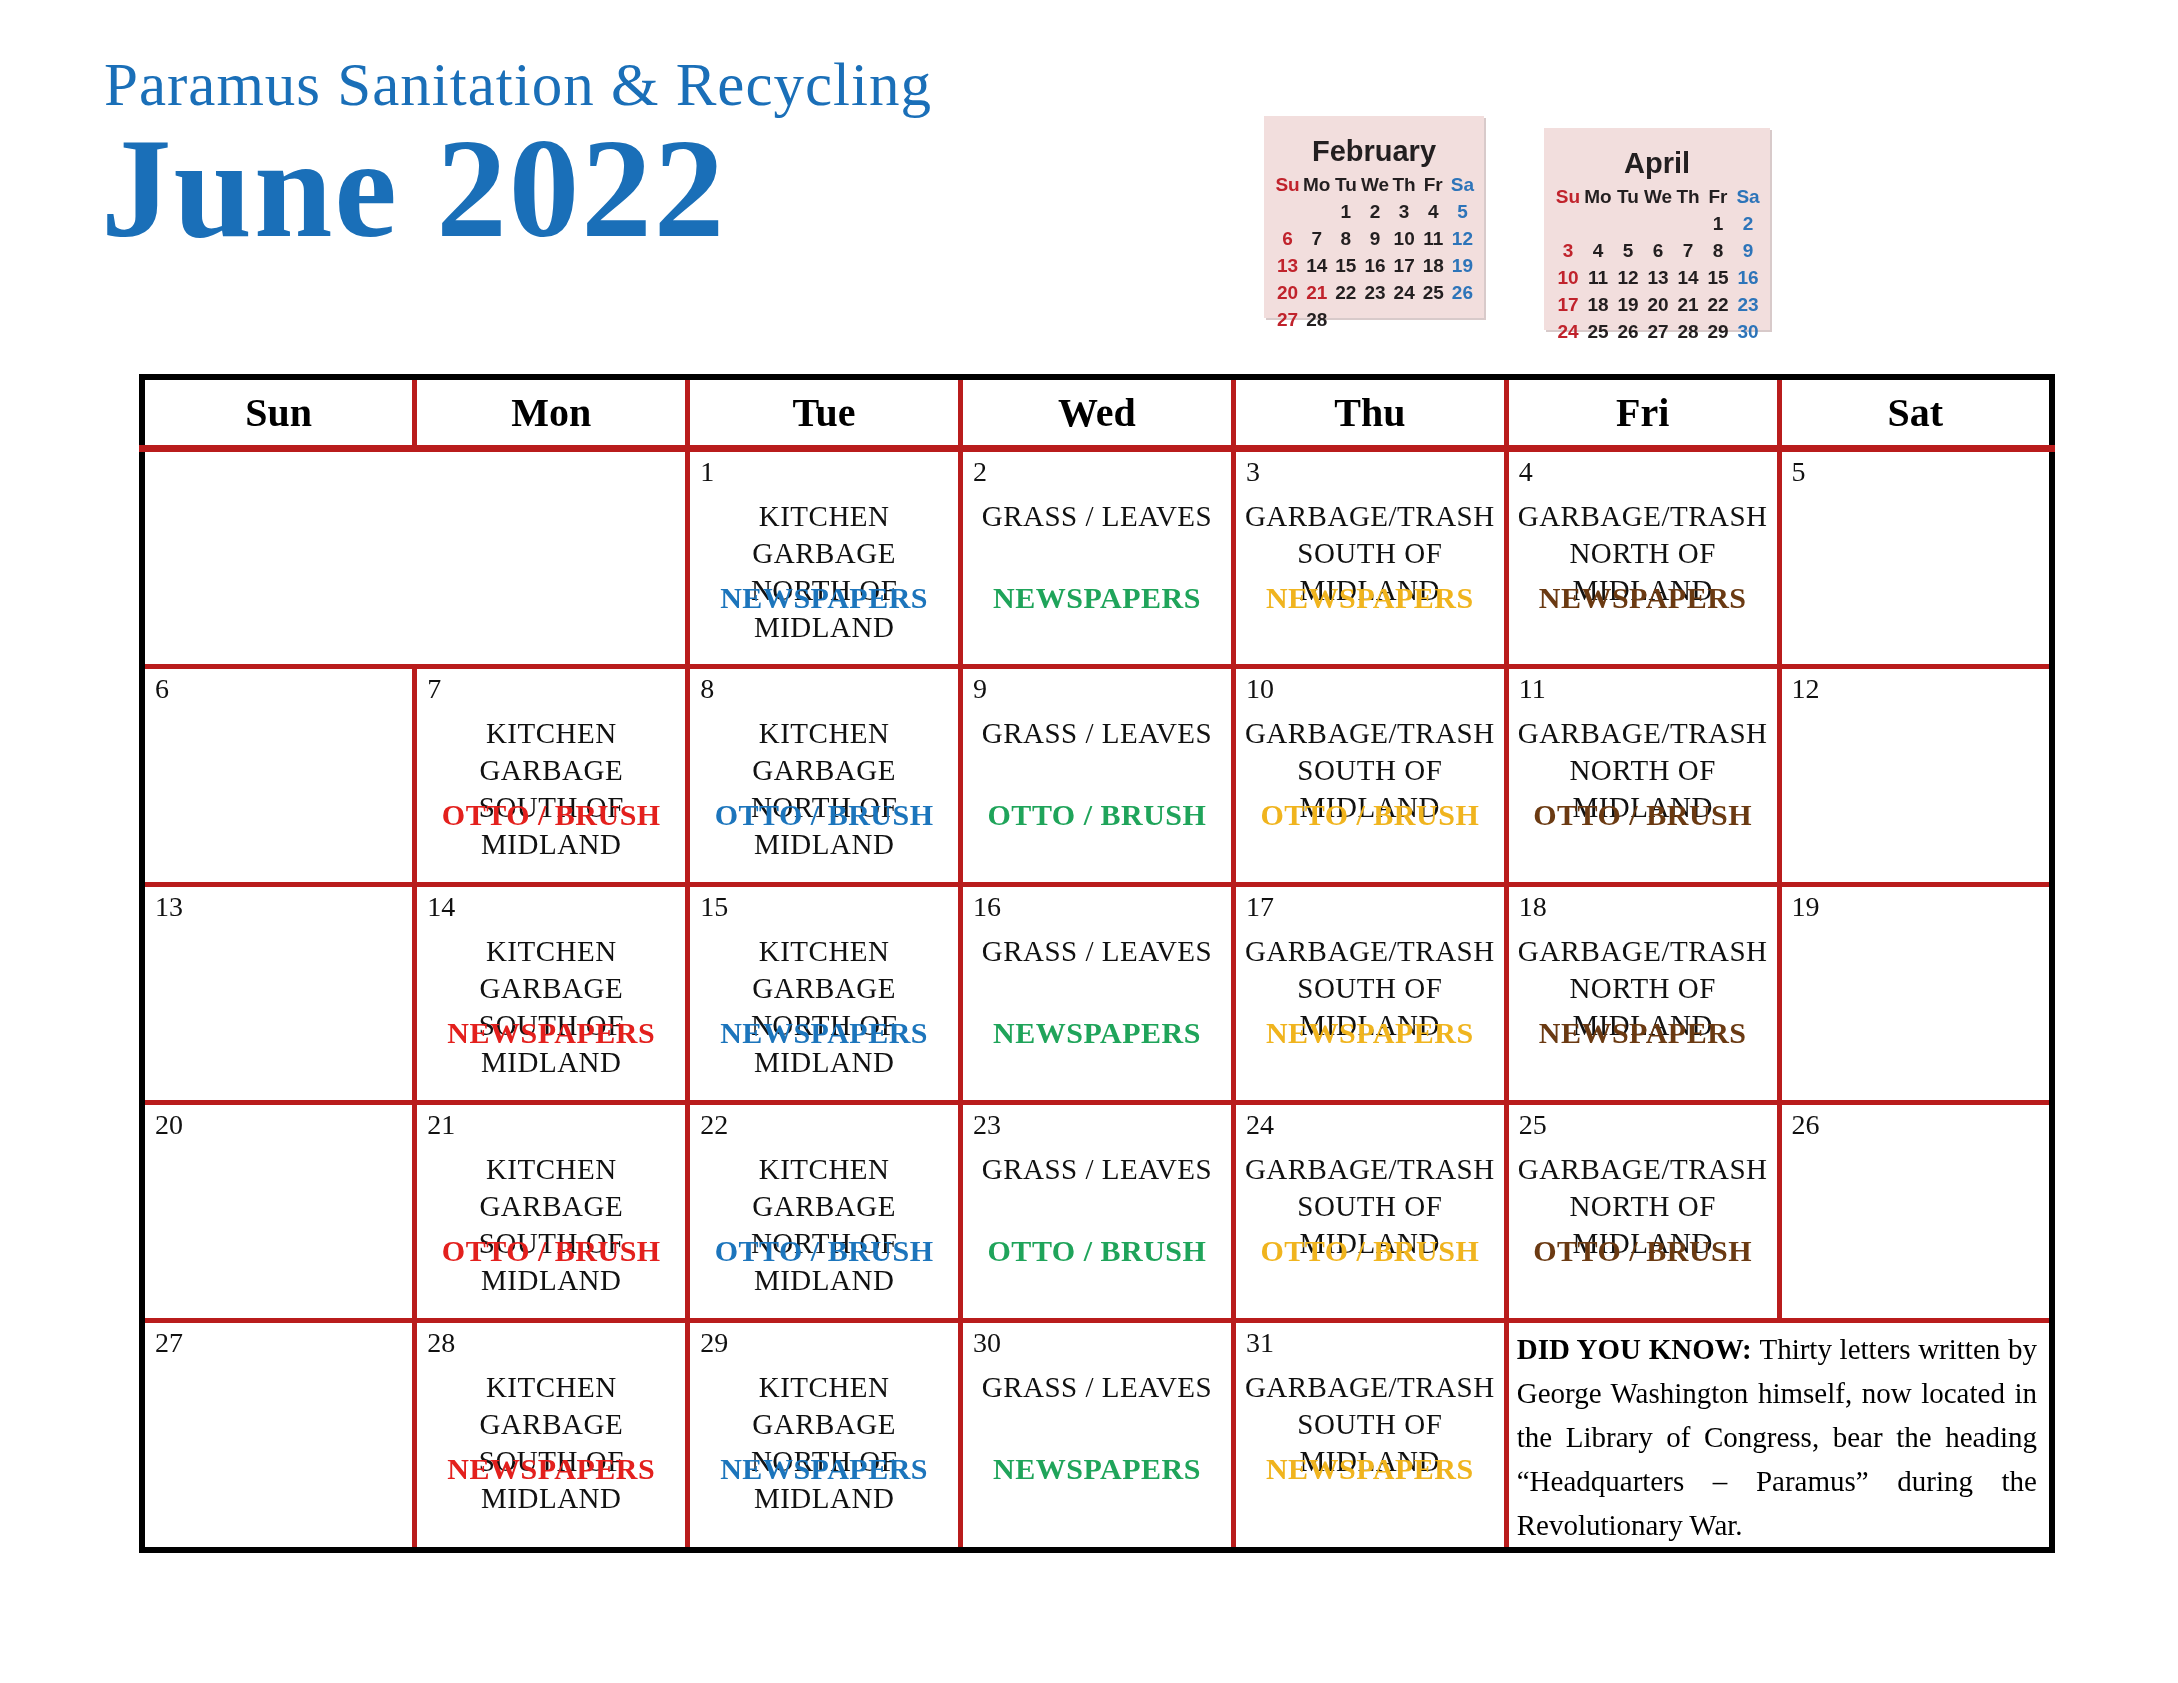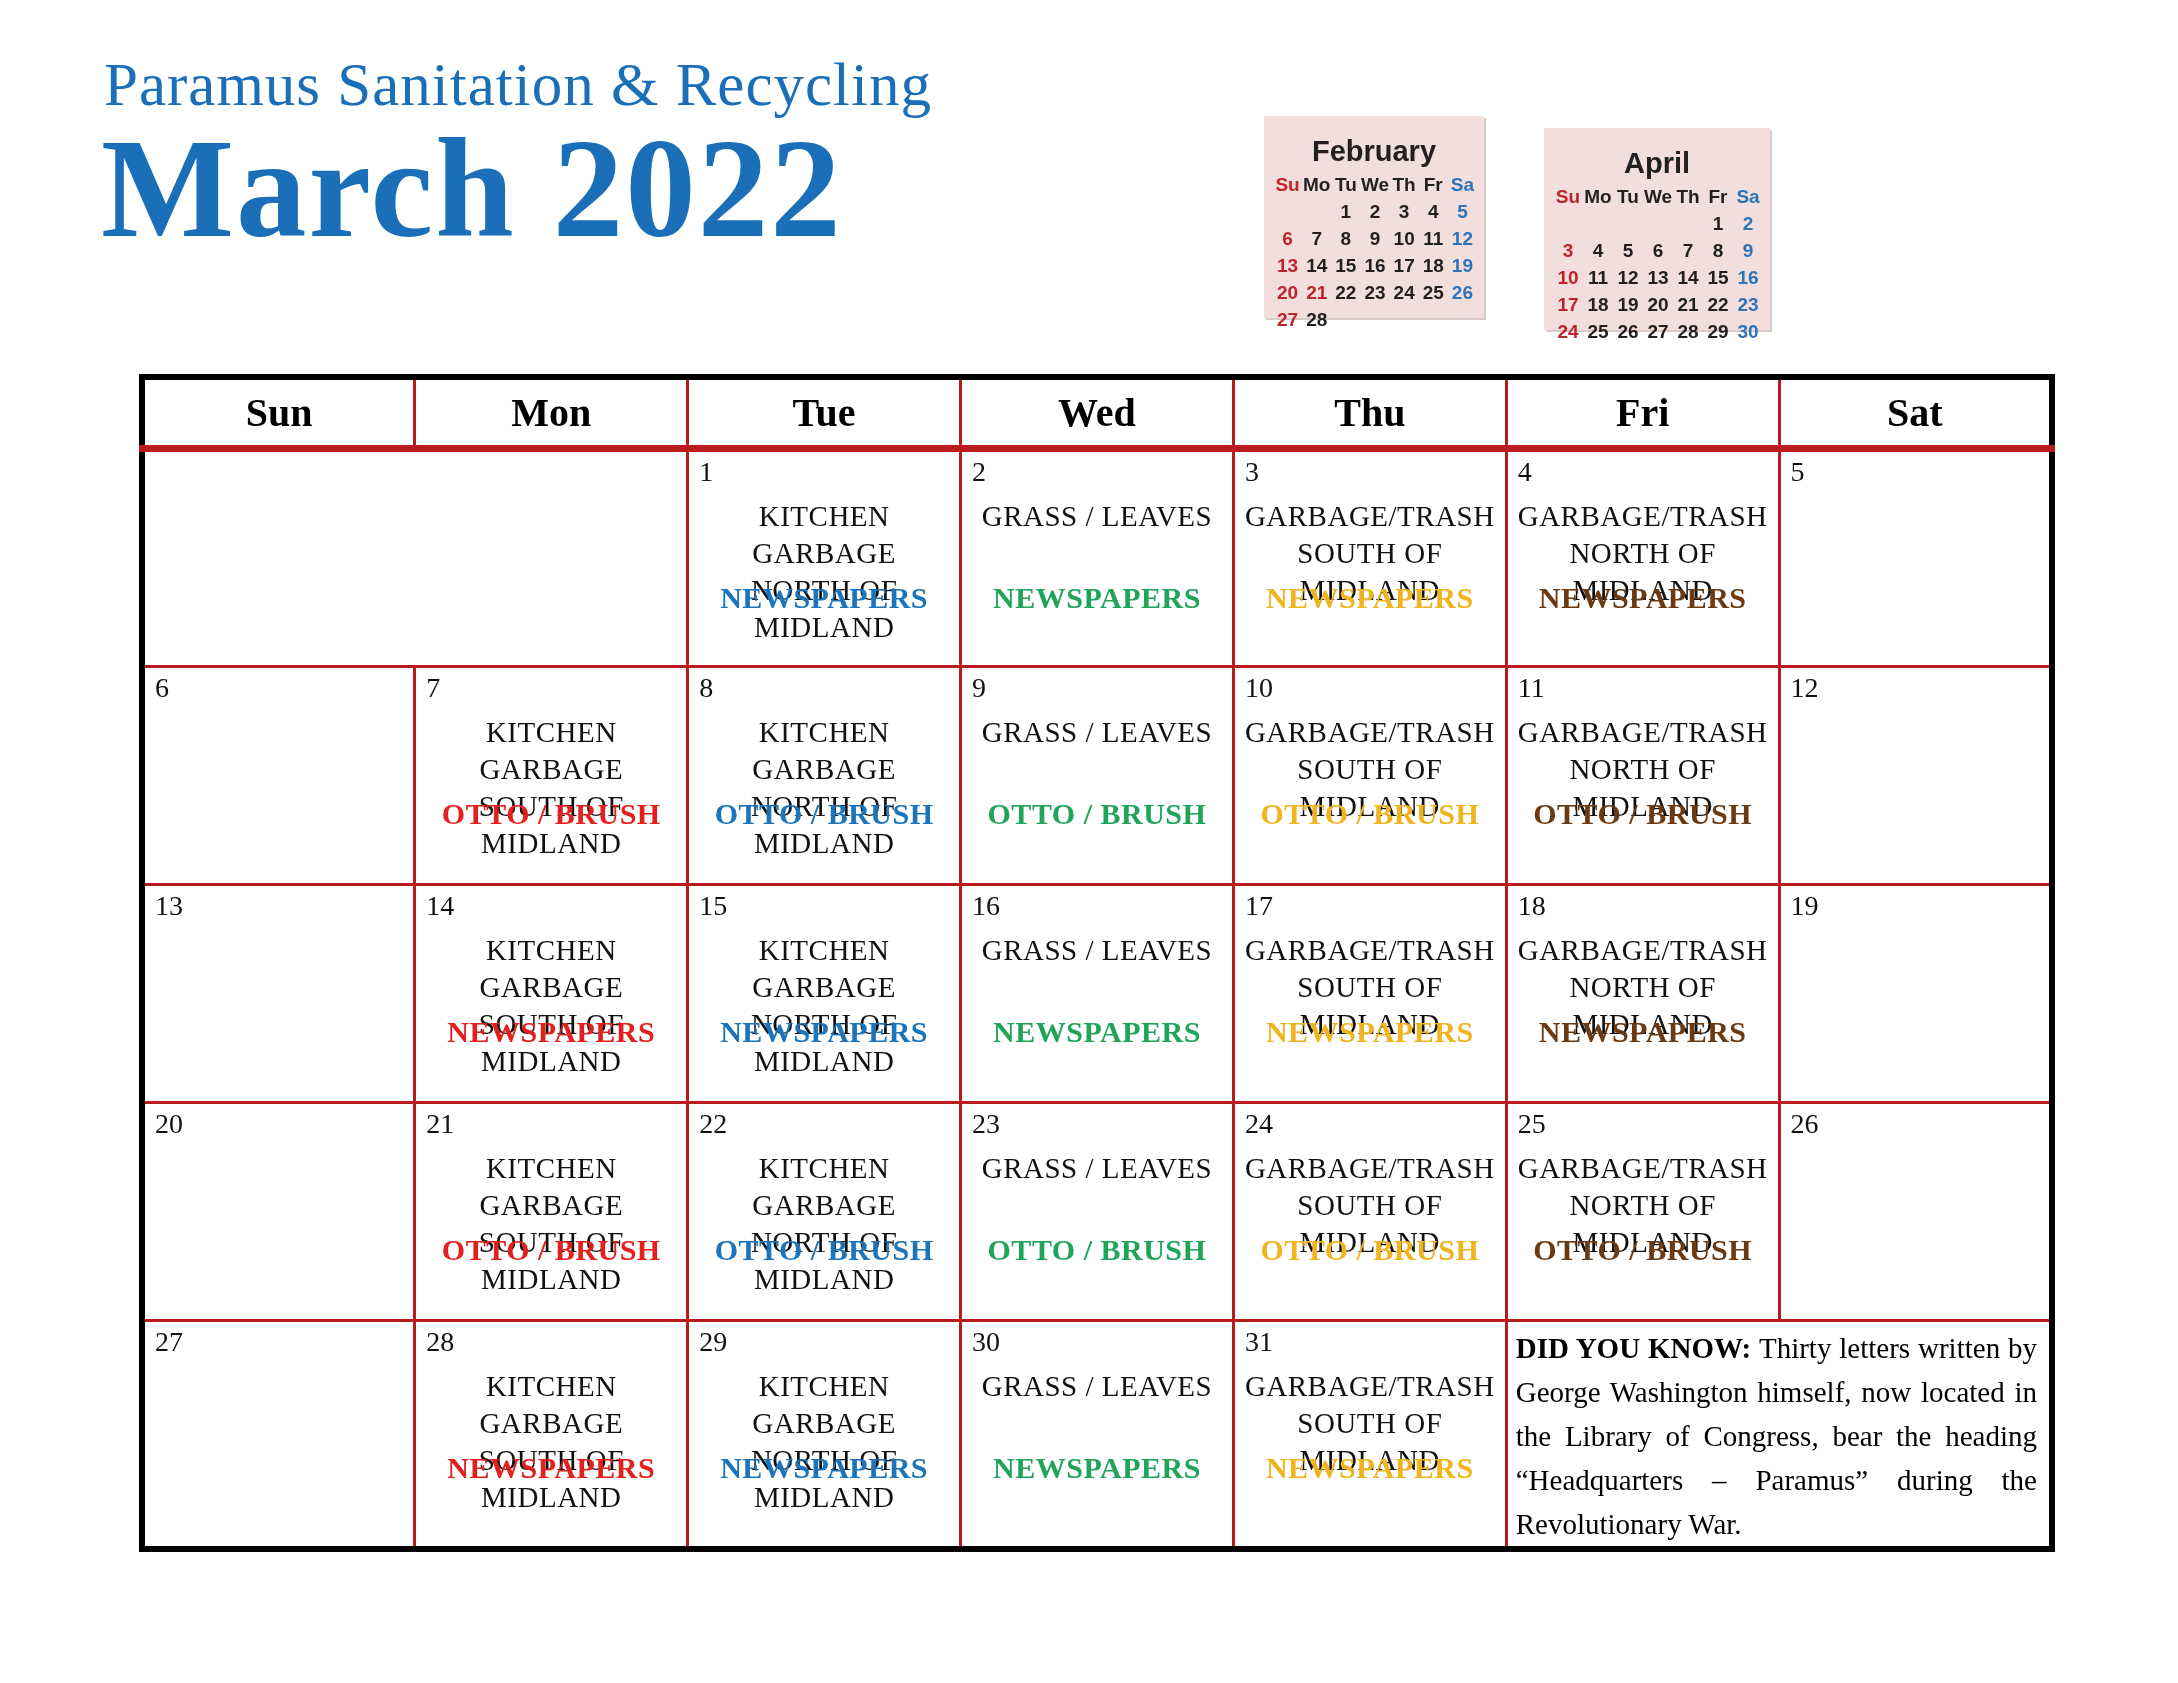--- a/index.html
+++ b/index.html
@@ -35,21 +35,21 @@
   .mini-dark { color:#231f20; }
   .mini-red  { color:#c0232c; }
   .mini-blue { color:#2d74b9; }
 
   
   table.cal {
     position:absolute; left:139px; top:374px;
     border-collapse:collapse; table-layout:fixed;
     width:1916px; border:6px solid #000;
   }
-  table.cal th, table.cal td { border:3px solid #b91c1c; padding:0; }
+  table.cal th, table.cal td { border:5px solid #b91c1c; padding:0; }
   table.cal th {
     height:65px; background:#ffffff; font-size:40px; font-weight:bold;
     text-align:center; vertical-align:middle; color:#000;
   }
   table.cal thead tr th { border-bottom-width:7px; }
   table.cal tbody tr { height:218px; }
   table.cal td { vertical-align:top; position:relative; background:#ffffff; }
   td.weekend { background:#dce9f5; }
   td.empty   { background:#ffffff; }
 
@@ -79,21 +79,21 @@
     font-family:"Liberation Sans", sans-serif; font-weight:bold; font-size:26px; color:#111;
   }
   .footer-link { color:#1f6cb5; text-decoration:none; margin-left:8px; cursor:pointer; }
 </style>
 </head>
 <body>
 
 <div class="page">
 
   <div class="org-title">Paramus Sanitation &amp; Recycling</div>
-  <div class="month-title">March 2022</div>
+  <div class="month-title">June 2022</div>
 
   <div class="mini mini-feb">
     <div class="mini-title">February</div>
     <div class="mini-grid">
         <div class="mini-red">Su</div>
         <div class="mini-dark">Mo</div>
         <div class="mini-dark">Tu</div>
         <div class="mini-dark">We</div>
         <div class="mini-dark">Th</div>
         <div class="mini-dark">Fr</div>

